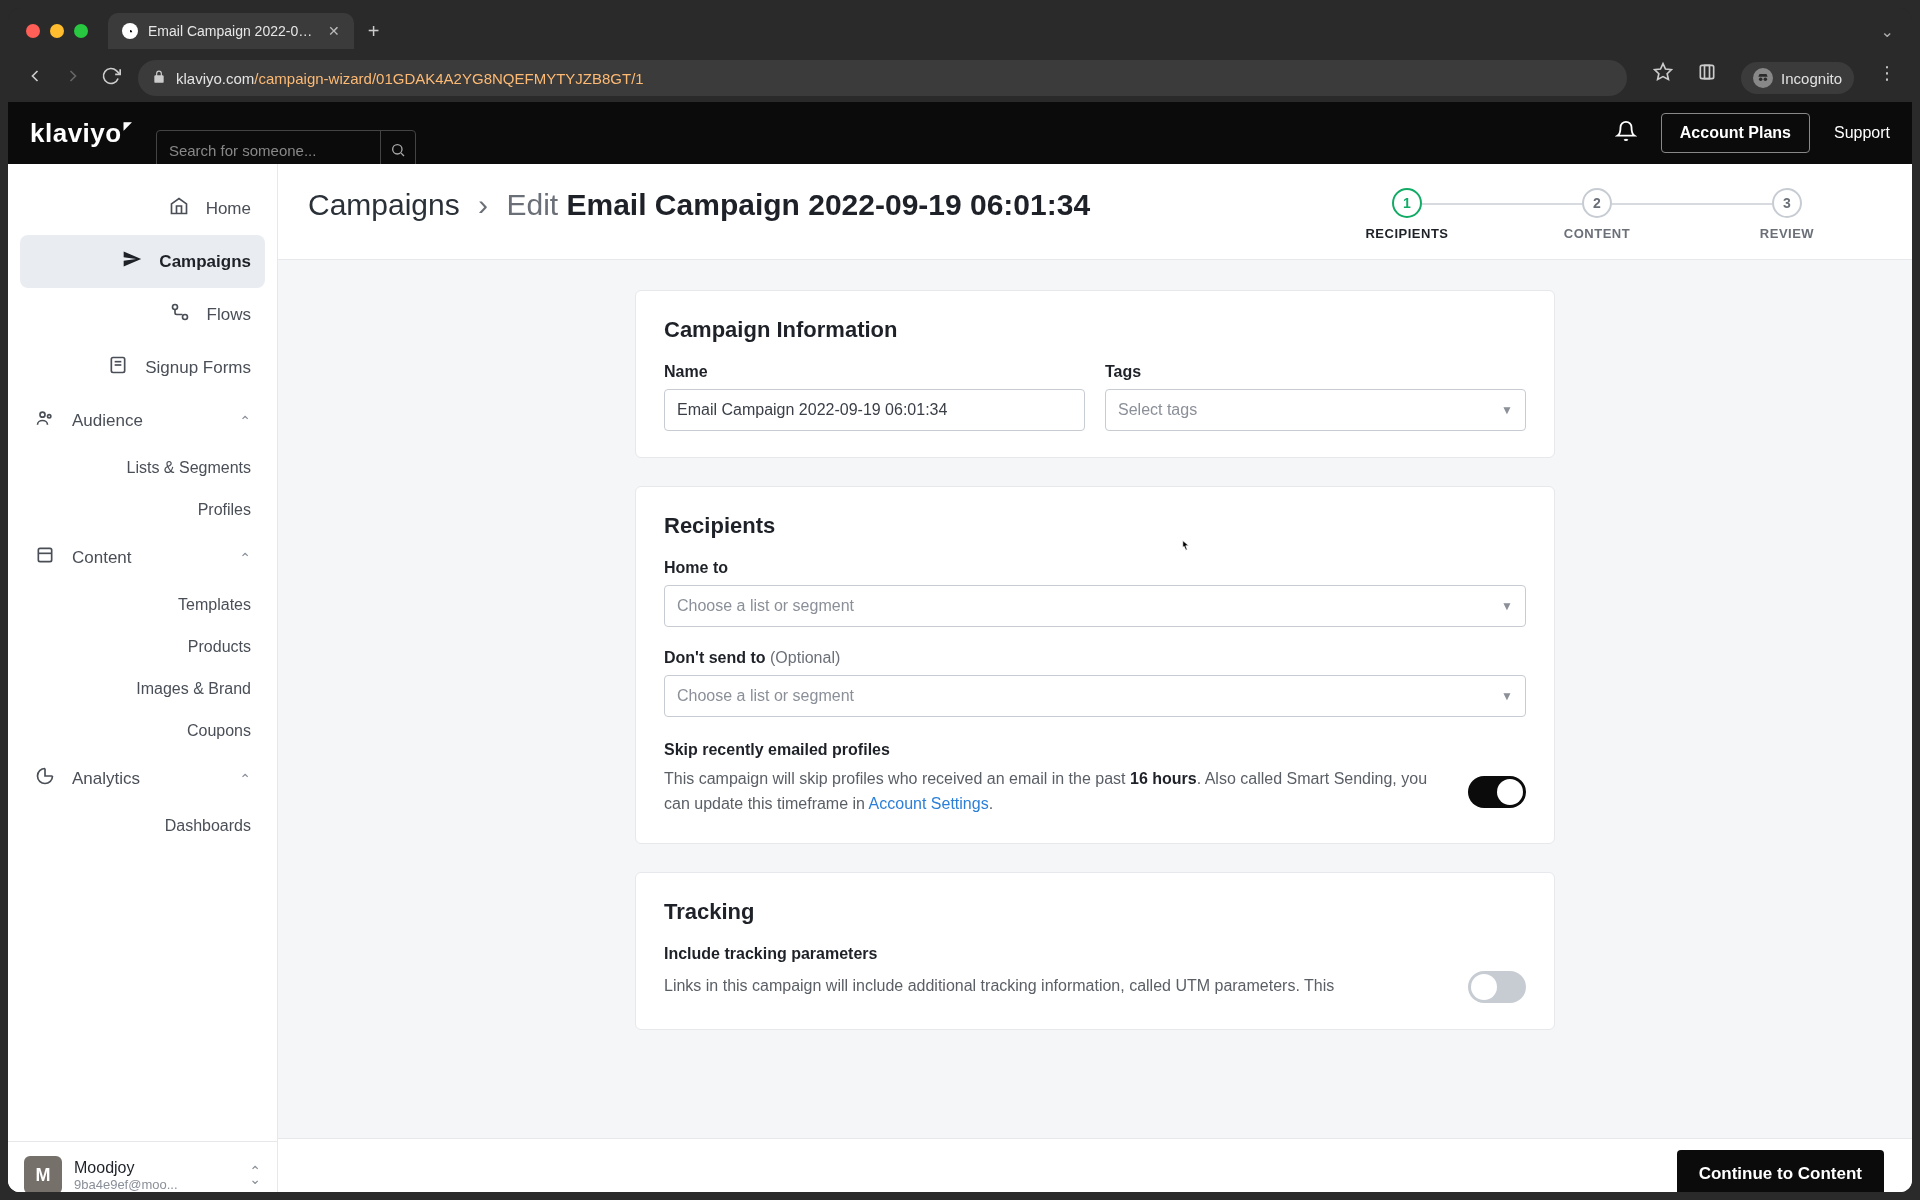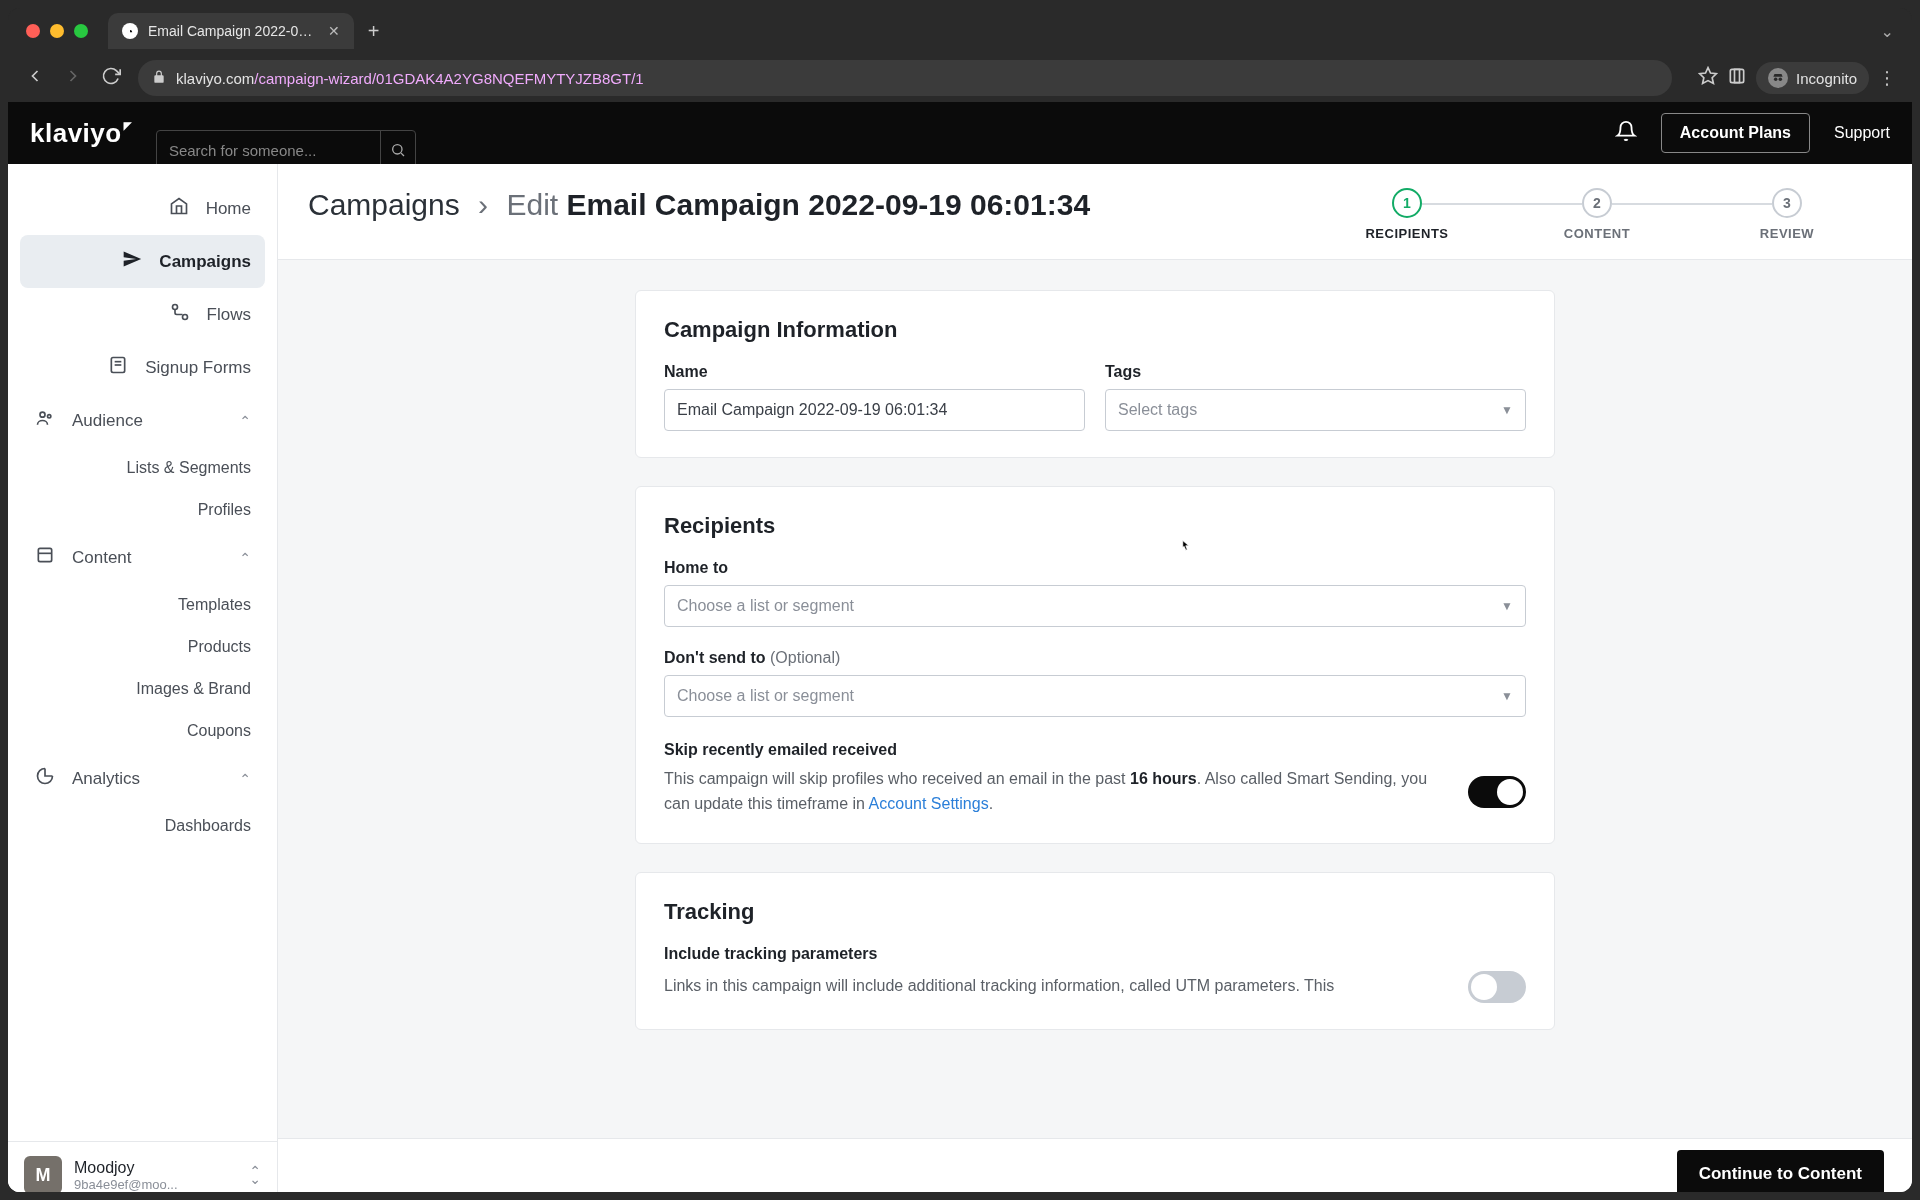--- a/index.html
+++ b/index.html
@@ -44,23 +44,23 @@
     height:48px; padding:0 16px; background:#2a2a2a;
   }
   .nav-btn { color:#ccc; width:22px; text-align:center; }
   .nav-btn.disabled { color:#666; }
   .url-field {
     flex:1; background:#3b3b3b; border-radius:24px;
     height:36px; display:flex; align-items:center; padding:0 14px;
     color:#ccc; font-size:15px;
   }
   .url-field .lock { color:#ccc; margin-right:10px; font-size:14px; }
-  .url-dim { color:#f0abfc; }
+  .url-dim { color:#fdba74; }
   .url-bright { color:#e4e4e4; }
-  .url-right-icons { display:flex; align-items:center; gap:9px; color:#ccc; margin-left:10px; }
+  .url-right-icons { display:flex; gap:24px; color:#ccc; margin-left:10px; }
   .incognito-badge {
     display:flex; align-items:center; gap:8px;
     background:#3b3b3b; padding:6px 12px; border-radius:20px;
     color:#e2e2e2; font-size:15px;
   }
   .incognito-icon { width:20px; height:20px; border-radius:50%; background:#888; display:flex;align-items:center;justify-content:center;color:#2a2a2a;font-size:12px; }
   .kebab { color:#ccc; font-size:18px; }
 
   
   .app-header {
@@ -457,21 +457,21 @@
 
           <label class="field-label">
             <span>Don't send to</span>
             <span class="optional">(Optional)</span>
           </label>
           <div class="select-box">
             <span>Choose a list or segment</span>
             <span class="caret">▼</span>
           </div>
 
-          <div class="subhead">Skip recently emailed received</div>
+          <div class="subhead">Skip recently emailed profiles</div>
           <div class="desc-row">
             <div class="desc-text">
               <span>This campaign will skip profiles who received an email in the past </span><span class="bold">16 hours</span><span>. Also called Smart Sending, you can update this timeframe in </span><a href="#">Account Settings</a><span>.</span>
             </div>
             <div class="toggle">
                 <div class="knob"></div>
               </div>
           </div>
 
           <svg class="cursor-pointer" style="left:540px; top:50px;" viewBox="0 0 24 24">

